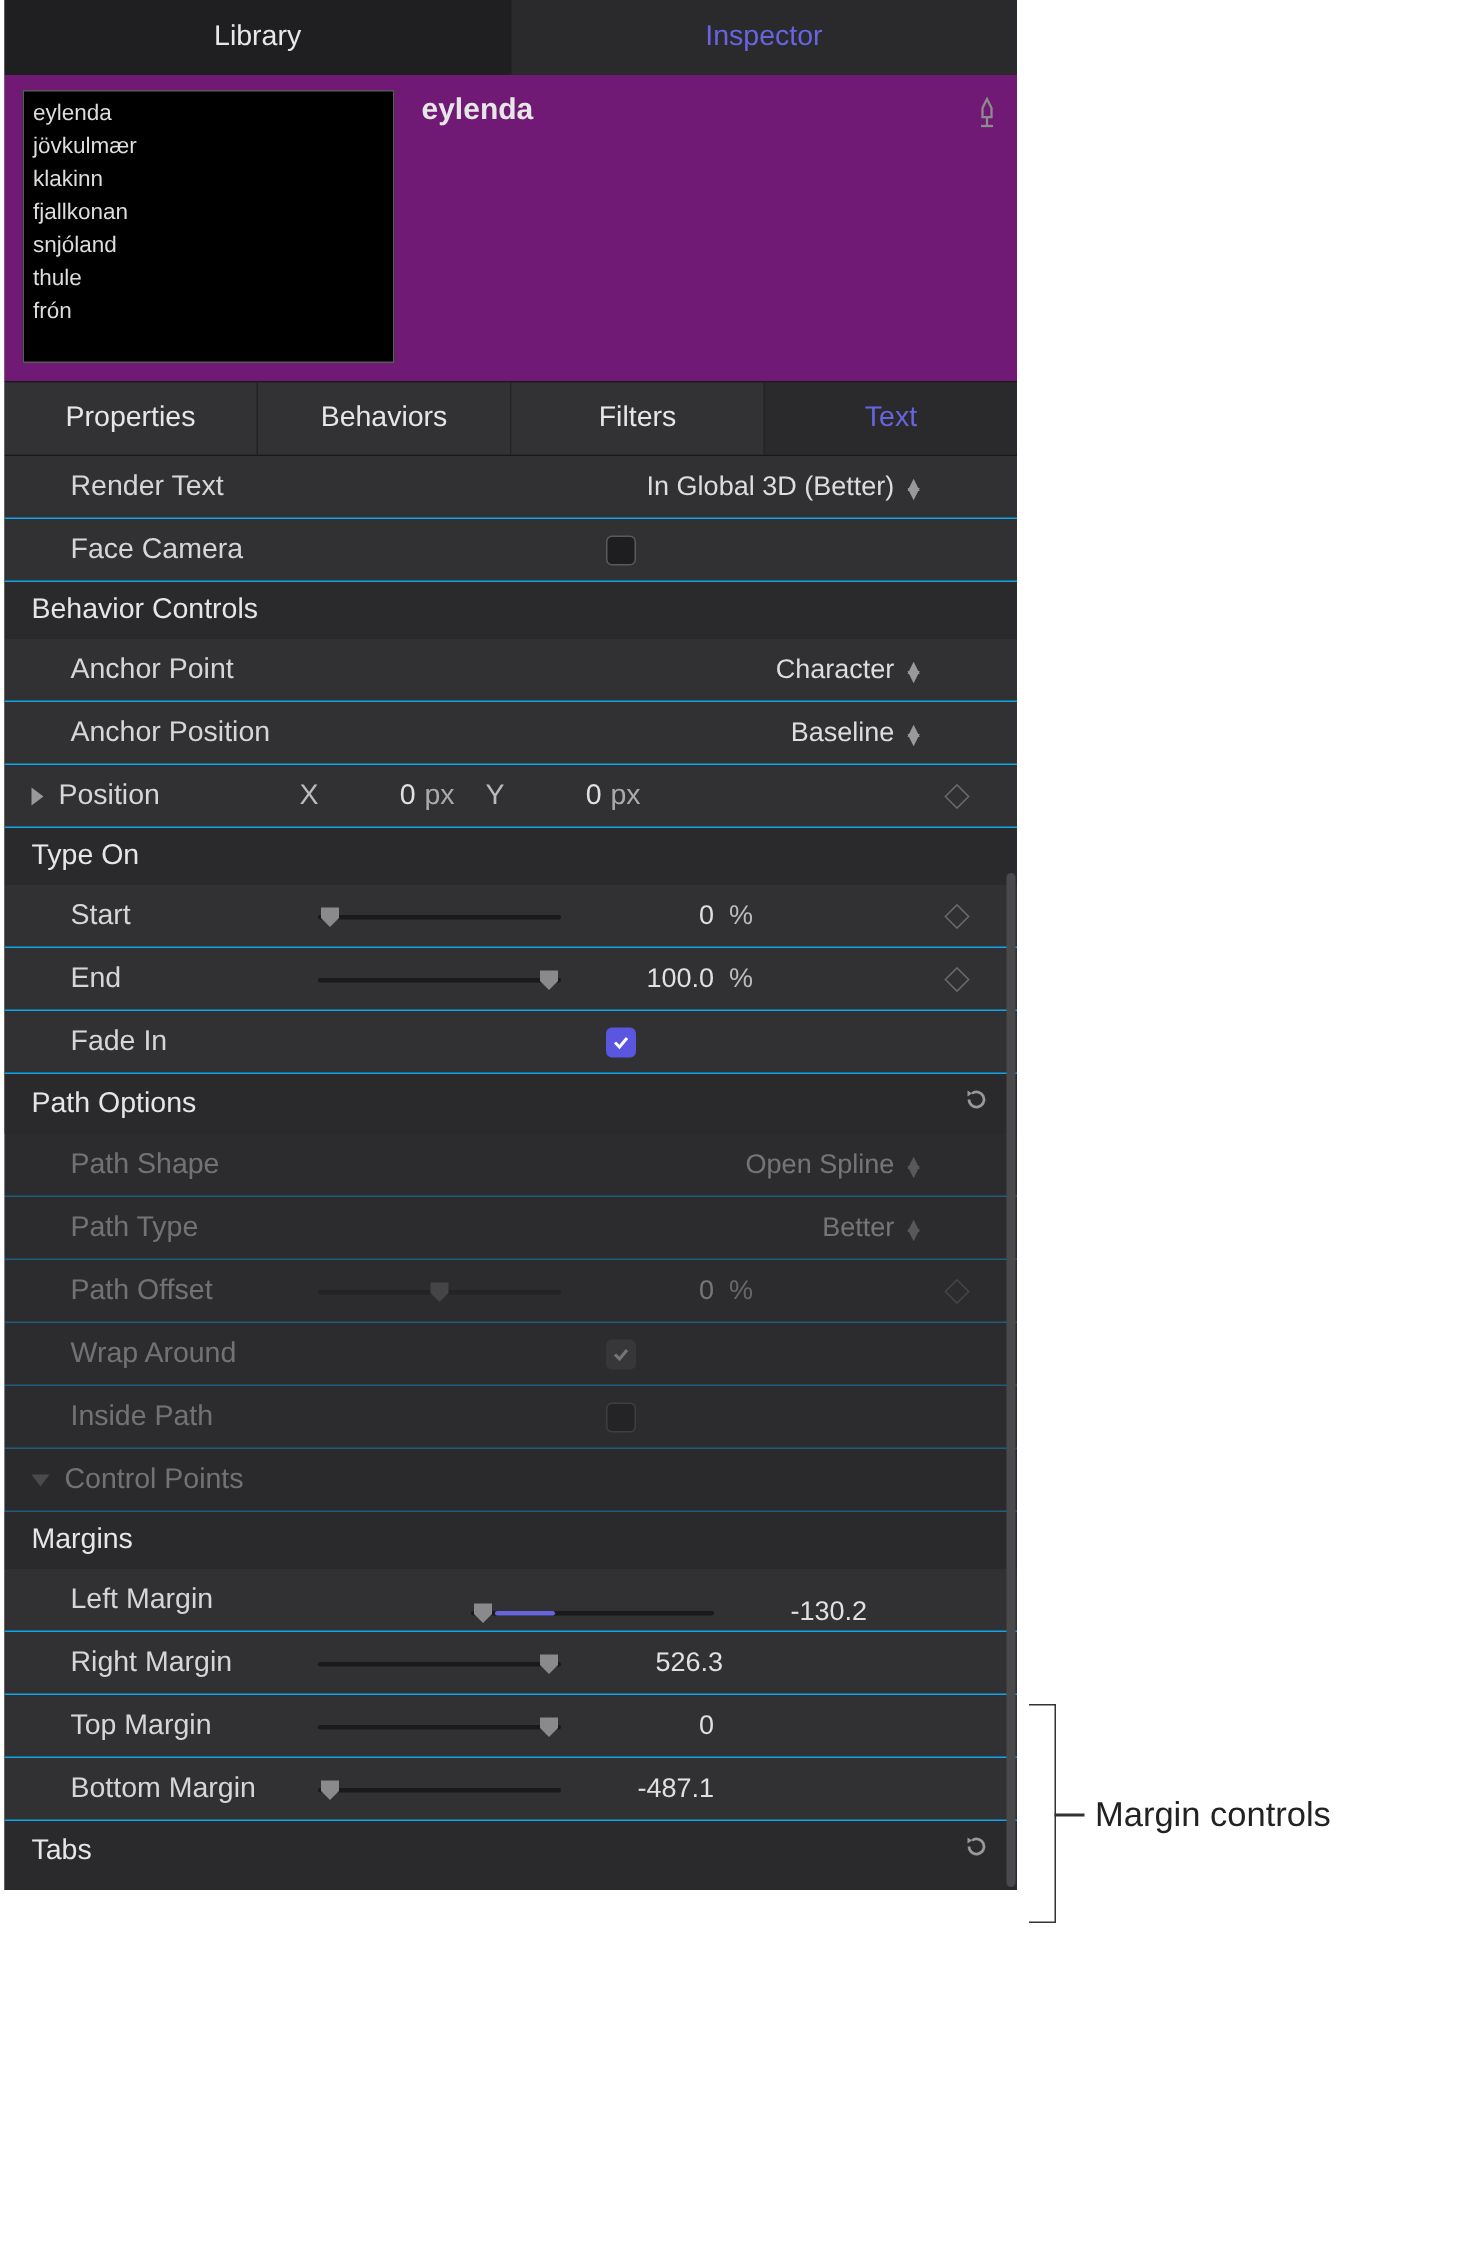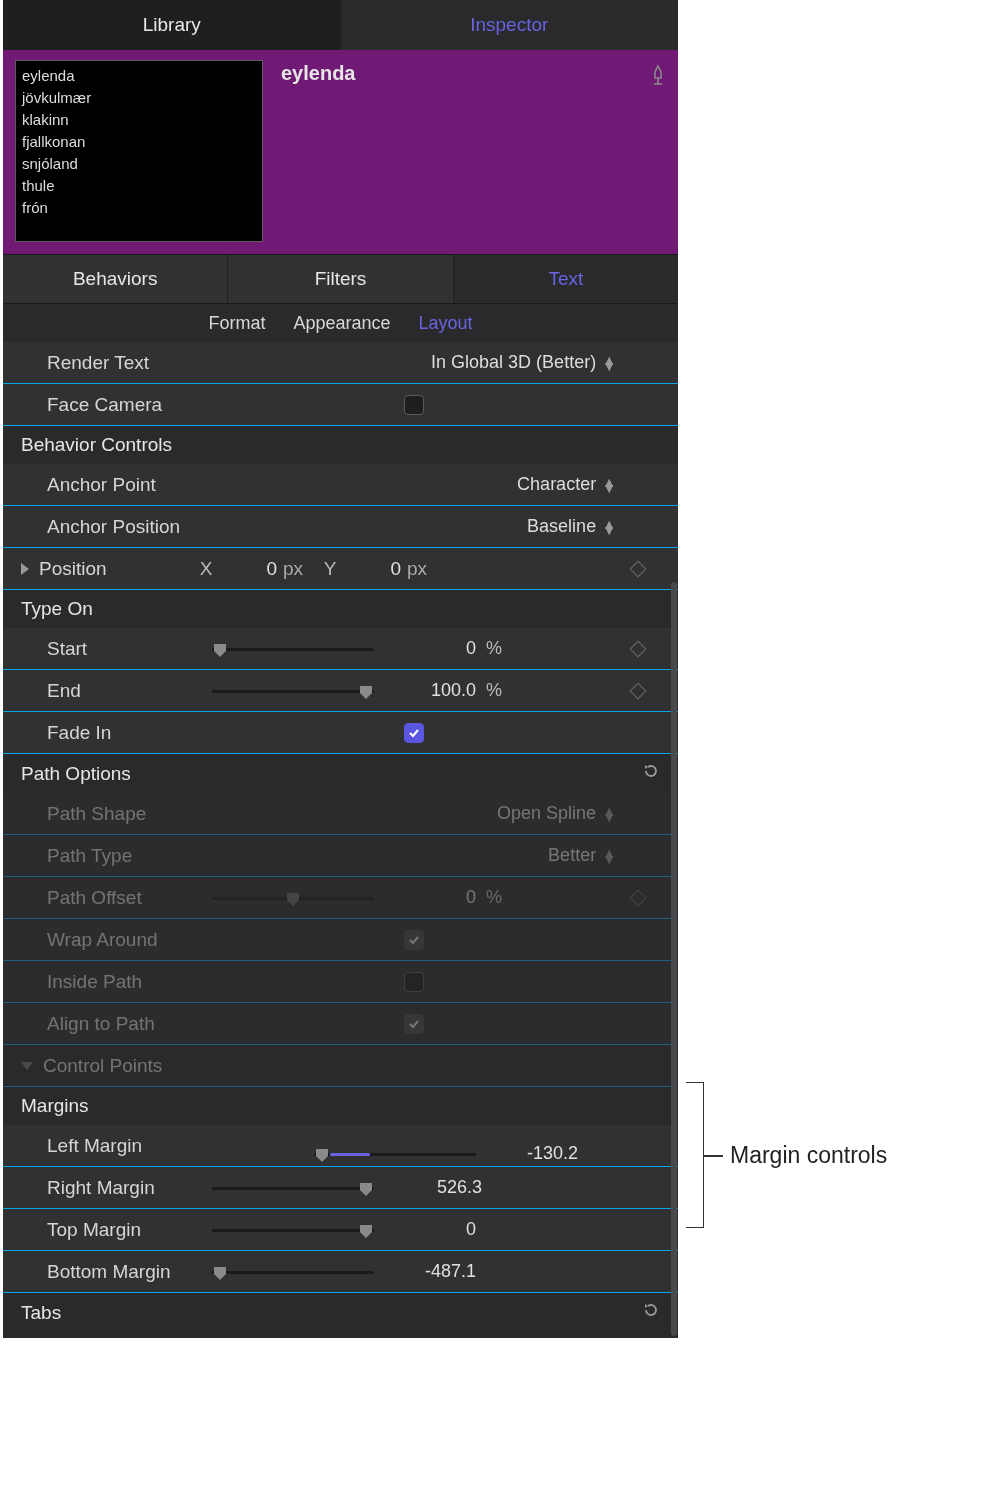--- a/index.html
+++ b/index.html
@@ -63,21 +63,21 @@
   
   .posrow .ctrl { justify-content: flex-start; gap: 0; }
   .posrow .axlabel { width: 34px; text-align: center; color: #bbb; }
   .posrow .axval { width: 54px; text-align: right; color: #e0e0e0; }
   .posrow .axunit { width: 36px; text-align: left; color: #aaa; padding-left: 6px; }
   
   .scrollbar { position: absolute; right: 0; top: 582px; bottom: 2px; width: 8px; background: transparent; }
   .scrollthumb { position: absolute; right: 1px; width: 6px; top: 0; height: 100%; background: #4a4a4c; border-radius: 3px; }
   
   
-  .callout { position: absolute; left: 686px; top: 1082px; height: 146px; display: flex; align-items: center; }
+  .callout { position: absolute; left: 686px; top: 1136px; height: 146px; display: flex; align-items: center; }
   .callout .bracket { width: 18px; height: 146px; border-right: 1.5px solid #333; border-top: 1.5px solid #333; border-bottom: 1.5px solid #333; position: relative; }
   .callout .bracket::after { content: ""; position: absolute; right: -20px; top: 50%; width: 20px; height: 1.5px; background: #333; }
   .callout .text { margin-left: 26px; font-size: 23px; color: #222; }
 </style>
 </head>
 <body>
 
 <div class="app">
 
   <div class="toptabs">
@@ -98,30 +98,26 @@
     <div class="preview-title">eylenda</div>
     <div class="pin">
       <svg viewBox="0 0 16 22">
           <path d="M8 2 L11 8 L11 14 L5 14 L5 8 Z M8 14 L8 20" stroke="#8c8c8c" stroke-width="1.5" fill="none"></path>
           <line x1="4" y1="20" x2="12" y2="20" stroke="#8c8c8c" stroke-width="1.5"></line>
         </svg>
     </div>
   </div>
 
   <div class="subtabs">
+    <div class="subtab">Properties</div>
     <div class="subtab">Behaviors</div>
     <div class="subtab">Filters</div>
     <div class="subtab active">Text</div>
   </div>
 
-  <div class="subsubtabs">
-    <div class="subsubtab">Format</div>
-    <div class="subsubtab">Appearance</div>
-    <div class="subsubtab active">Layout</div>
-  </div>
 
   <div class="row">
     <div class="label">Render Text</div>
     <div class="ctrl">
       <div class="dropdown">
         <span>In Global 3D (Better)</span>
         <span class="stepper">▲<br>▼</span>
       </div>
     </div>
     <div class="keyframe"></div>
@@ -282,31 +278,20 @@
     </div>
     <div class="keyframe"></div>
   </div>
   <div class="row disabled">
     <div class="label">Inside Path</div>
     <div class="ctrl" style="justify-content:center;">
       <div class="checkbox"></div>
     </div>
     <div class="keyframe"></div>
   </div>
-  <div class="row disabled">
-    <div class="label">Align to Path</div>
-    <div class="ctrl" style="justify-content:center;">
-      <div class="checkbox checked disabled-look">
-        <svg viewBox="0 0 14 14">
-            <path d="M3 7 L6 10 L11 4" stroke="#ddd" stroke-width="2" fill="none"></path>
-          </svg>
-      </div>
-    </div>
-    <div class="keyframe"></div>
-  </div>
   <div class="row disabled" style="padding-left:18px; background:#2a2a2c;">
     <span class="tri tri-down" style="margin-right:10px;"></span>
     <div class="label">Control Points</div>
   </div>
 
   <div class="section-header">
     <span>Margins</span>
   </div>
   <div class="row">
     <div class="label">Left Margin</div>

